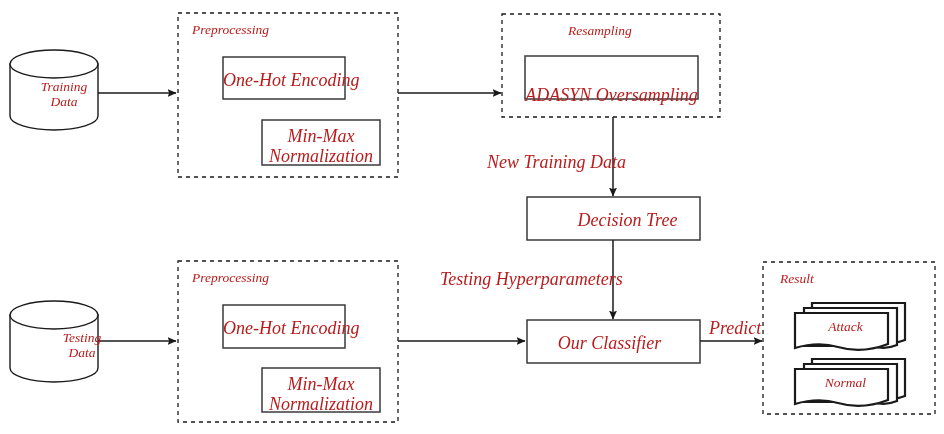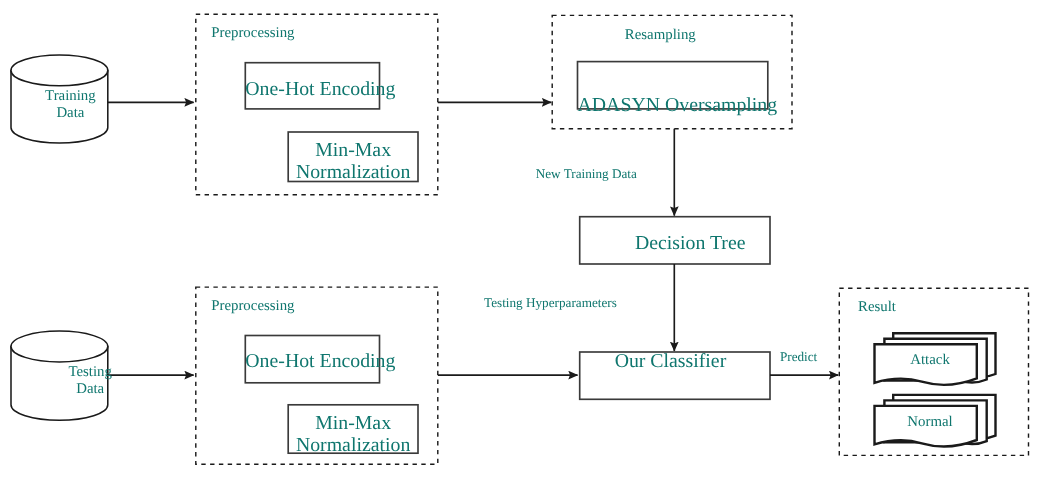--- a/index.html
+++ b/index.html
@@ -17,35 +17,36 @@
   }
   #svg-layer {
     position: absolute;
     left: 0;
     top: 0;
     width: 944px;
     height: 434px;
   }
   .lbl {
     position: absolute;
-    color: #0f766e;
+    color: #b91c1c;
     font-family: "Liberation Serif", "DejaVu Serif", serif;
     white-space: pre;
     line-height: 1.12;
     text-align: center;
+    font-style: italic;
   }
   .grp-title {
     font-size: 13.5px;
     text-align: left;
   }
   .box-text {
     font-size: 18px;
   }
   .edge-text {
-    font-size: 12px;
+    font-size: 18px;
     text-align: left;
   }
   .cyl-text {
     font-size: 13.5px;
     margin-left: 10px;
   }
   .doc-text {
     font-size: 13.5px;
   }
 </style>
@@ -121,21 +122,21 @@
 
   <div class="lbl box-text" style="left:223px; top:70px; width:122px;">One-Hot Encoding</div>
 
   <div class="lbl box-text" style="left:262px; top:126px; width:118px;">Min-Max
 Normalization</div>
 
   <div class="lbl box-text" style="left:525px; top:69px; width:173px;margin-top:16px;">ADASYN Oversampling</div>
 
   <div class="lbl box-text" style="left:527px; top:210px; width:201px;">Decision Tree</div>
 
-  <div class="lbl box-text" style="left:527px; top:318px; width:165px;">Our Classifier</div>
+  <div class="lbl box-text" style="left:527px; top:333px; width:165px;">Our Classifier</div>
 
   <div class="lbl box-text" style="left:223px; top:318px; width:122px;">One-Hot Encoding</div>
 
   <div class="lbl box-text" style="left:262px; top:374px; width:118px;">Min-Max
 Normalization</div>
 
   <div class="lbl edge-text" style="left:487px; top:152px;">New Training Data</div>
 
   <div class="lbl edge-text" style="left:440px; top:269px;">Testing Hyperparameters</div>
 

